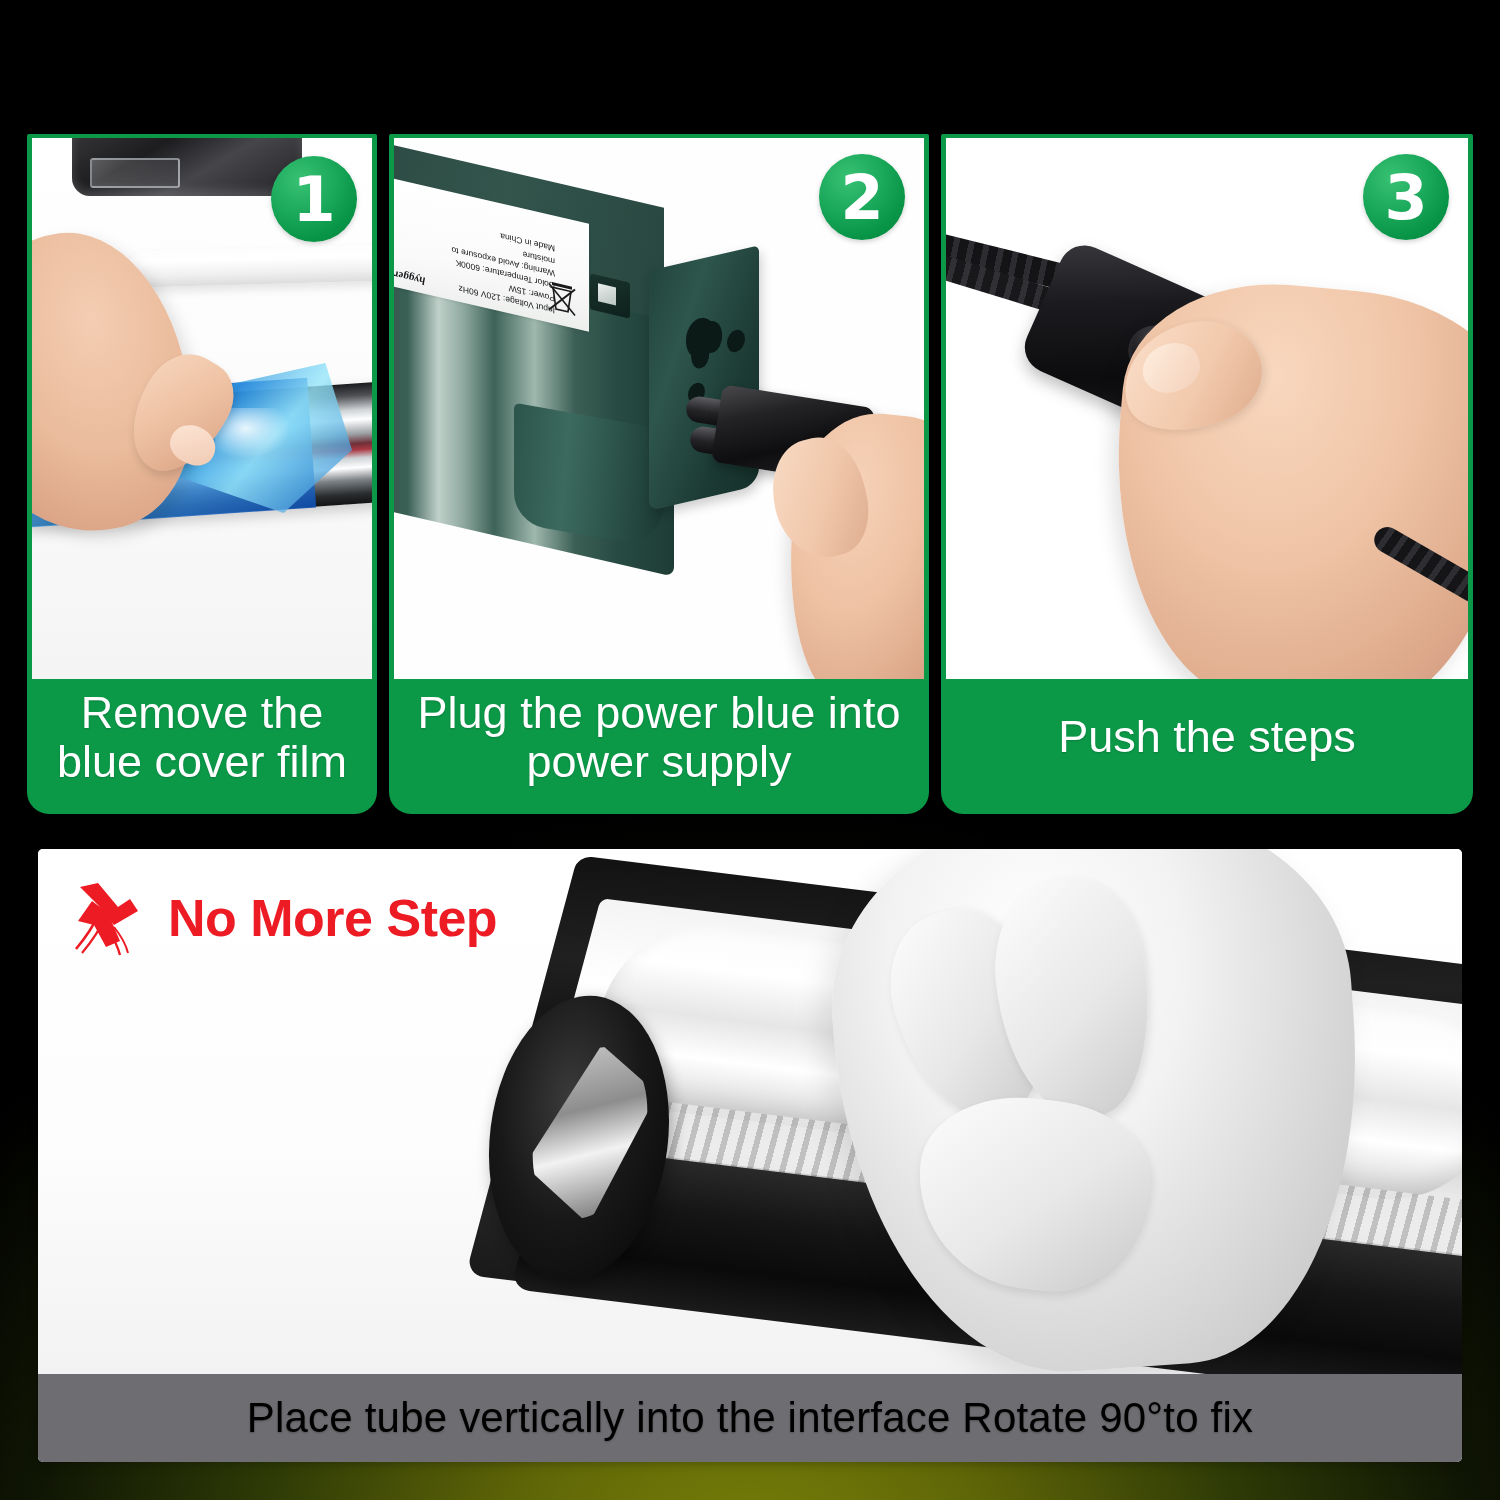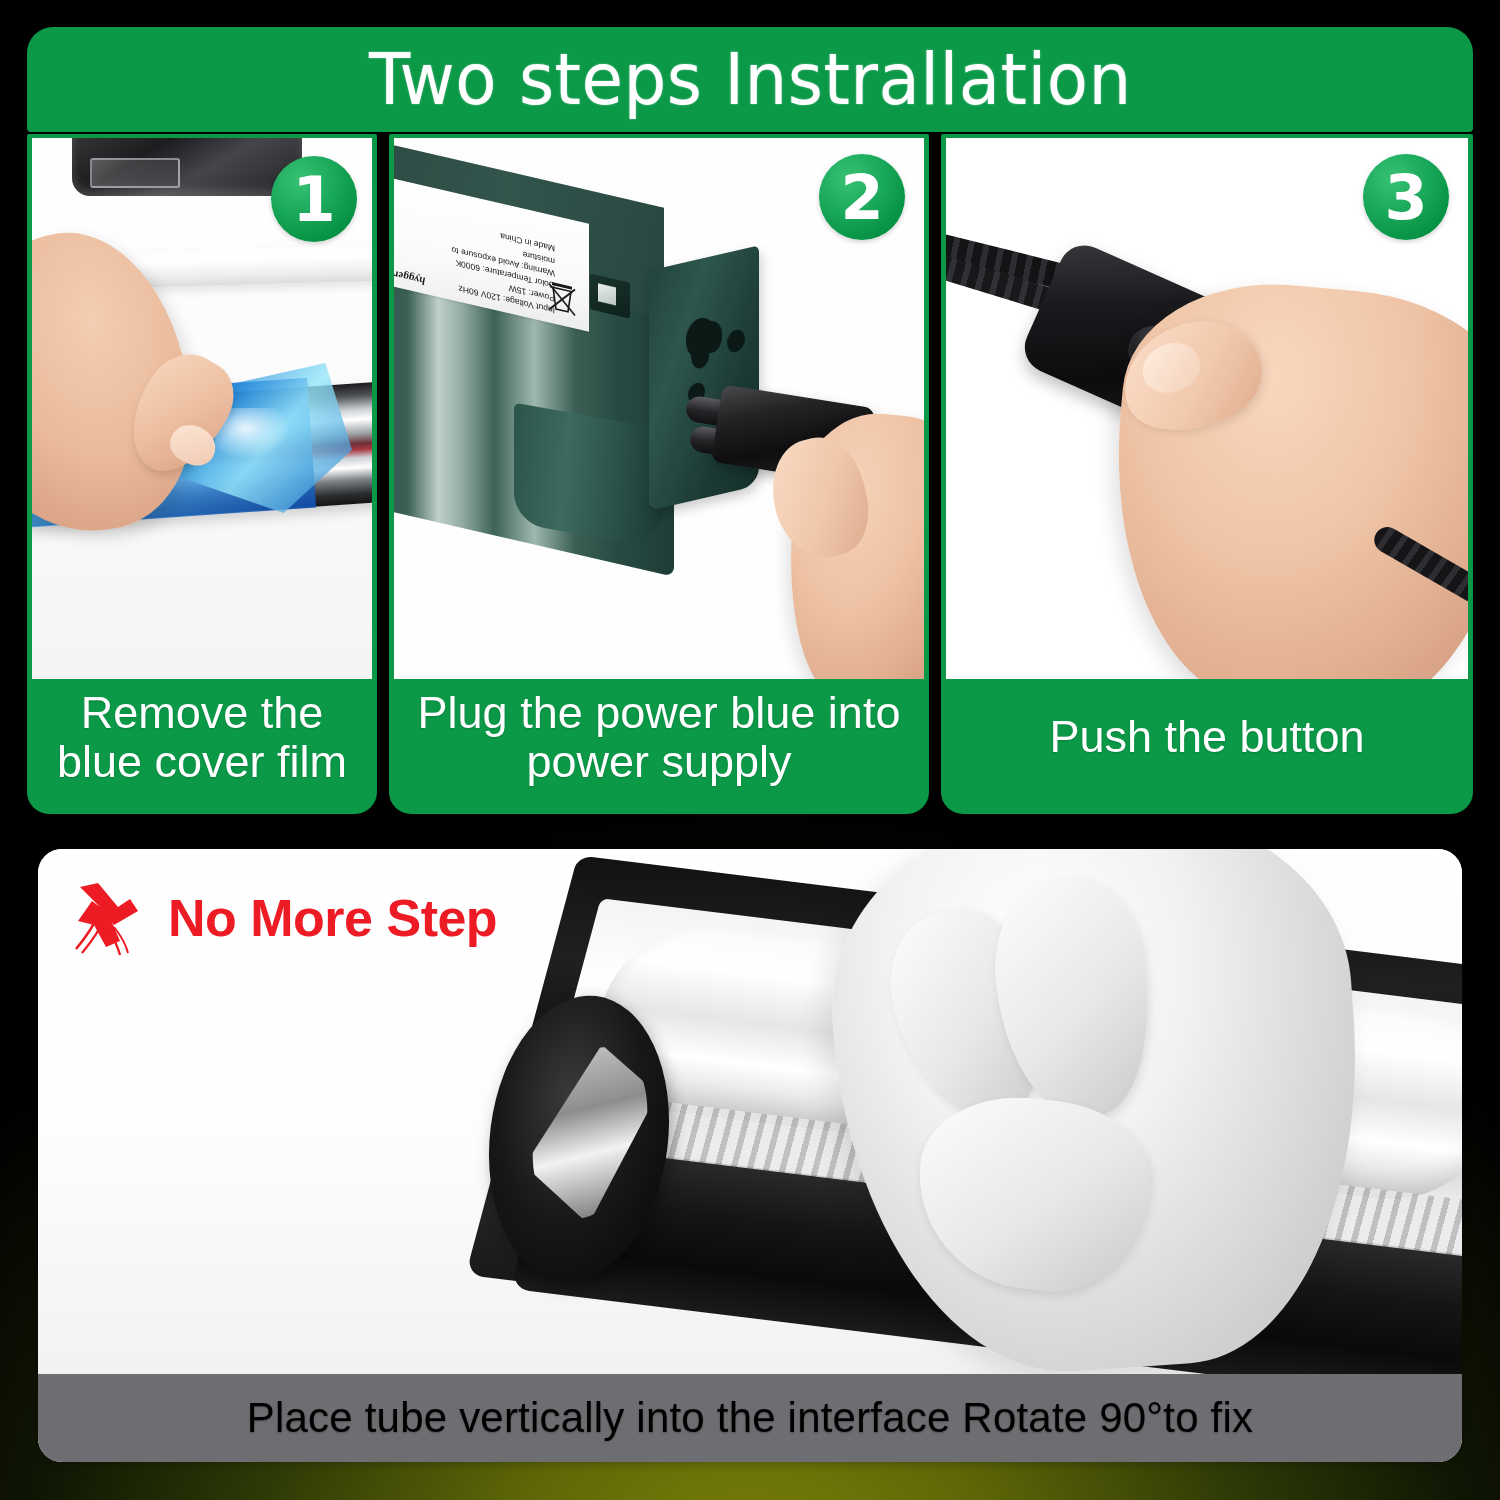--- a/index.html
+++ b/index.html
@@ -341,21 +341,21 @@
     border-radius:52% 48% 46% 50%;
     transform: rotate(-20deg);
   }
 
   
   .bottom-card {
     position:absolute;
     left:38px; top:849px;
     width:1424px; height:613px;
     background:#ffffff;
-    border-radius:24px;
+    border-radius:5px;
     overflow:hidden;
     box-shadow: 0 2px 10px rgba(0,0,0,.25);
   }
   .bottom-photo {
     position:absolute; left:0; top:0; right:0; height:525px;
     background:linear-gradient(180deg,#ffffff 0%,#fdfdfd 55%,#f2f2f2 100%);
     overflow:hidden;
     filter: grayscale(1);
   }
   .bottom-caption {
@@ -445,23 +445,20 @@
   }
   .bh-f1 { left:860px; top:60px;  width:140px; height:210px; transform:rotate(-16deg); }
   .bh-f2 { left:960px; top:30px;  width:150px; height:238px; transform:rotate(-6deg); }
   .bh-f3 { left:880px; top:250px; width:230px; height:190px; transform:rotate(6deg); }
 </style>
 </head>
 <body>
 
 <div id="stage">
 
-  <div class="header-bar">
-    <div class="header-title">Two steps Instrallation</div>
-  </div>
 
   <div class="steps-row">
 
     <div class="step-card c1">
       <div class="photo">
         <div class="p1-bg"></div>
         <div class="p1-bag"></div>
         <div class="p1-tube"></div>
         <div class="p1-strip"></div>
         <div class="p1-film"></div>
@@ -519,21 +516,21 @@
         <div class="p3-cable-in"></div>
         <div class="p3-cable-in2"></div>
         <div class="p3-switch"></div>
         <div class="p3-rocker"></div>
         <div class="p3-hand"></div>
         <div class="p3-cable-out"></div>
         <div class="p3-thumb"></div>
         <div class="p3-nail"></div>
       </div>
       <div class="badge">3</div>
-      <div class="caption">Push the button</div>
+      <div class="caption">Push the steps</div>
     </div>
 
   </div>
 
   <div class="bottom-card">
     <div class="bottom-photo">
       <div class="fx-housing"></div>
       <div class="fx-inner"></div>
       <div class="fx-tube"></div>
       <div class="fx-base"></div>

